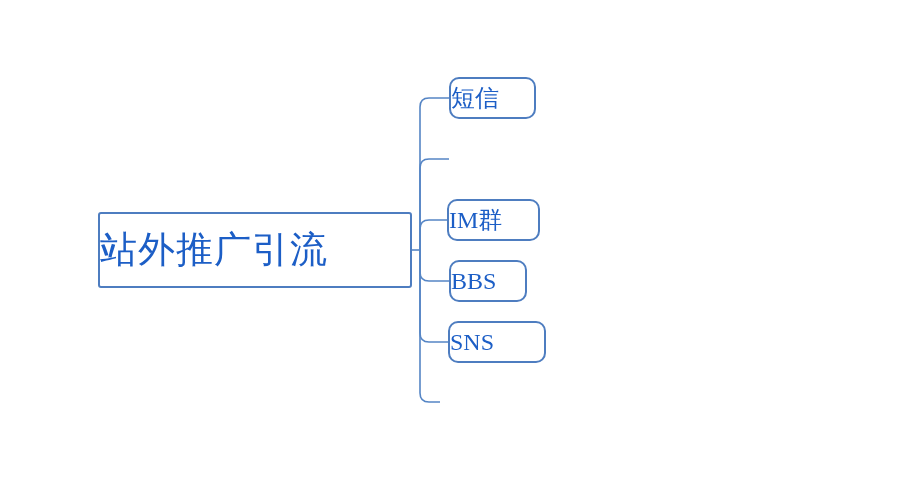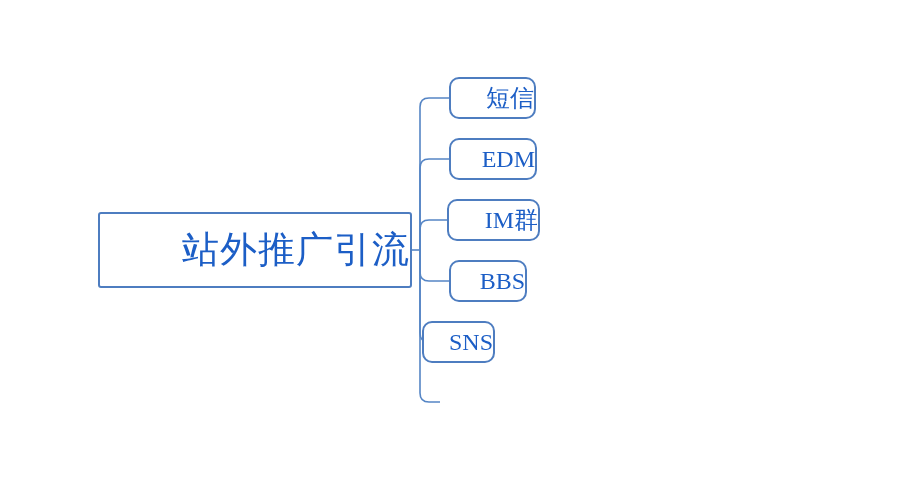--- a/index.html
+++ b/index.html
@@ -19,23 +19,22 @@
   }
   .links{position:absolute;left:0;top:0;width:897px;height:495px;}
   .link{stroke:var(--connector);stroke-width:1.6;fill:none;}
   .node{
     position:absolute;
     box-sizing:border-box;
     border:2px solid var(--node-border);
     border-radius:10px;
     background:var(--background);
     color:var(--node-text);
-    display:flex;align-items:center;justify-content:flex-end;
+    display:flex;align-items:center;justify-content:flex-start;
     white-space:nowrap;
-    padding-left:26px;
   }
   .root-node{
     border-radius:3px;
     font-size:37px;
     letter-spacing:1px;
   }
   .child-node{
     font-size:24px;
   }
   .selection-ring{
@@ -69,30 +68,27 @@
   </svg>
 
   <div class="node root-node" style="left:98px;top:212px;width:314px;height:76px;">
     <span class="node-label">站外推广引流</span>
   </div>
 
   <div class="node child-node" style="left:449px;top:77px;width:87px;height:42px;">
     <span class="node-label">短信</span>
   </div>
 
-  <div class="node child-node" style="left:449px;top:138px;width:88px;height:42px;">
-    <span class="node-label">EDM</span>
-  </div>
 
   <div class="node child-node" style="left:447px;top:199px;width:93px;height:42px;">
     <span class="node-label">IM群</span>
   </div>
 
   <div class="node child-node" style="left:449px;top:260px;width:78px;height:42px;">
     <span class="node-label">BBS</span>
   </div>
 
-  <div class="node child-node" style="left:422px;top:321px;width:73px;height:42px;">
+  <div class="node child-node" style="left:448px;top:321px;width:98px;height:42px;">
     <span class="node-label">SNS</span>
   </div>
 
 
 </div>
 
 </body></html>

